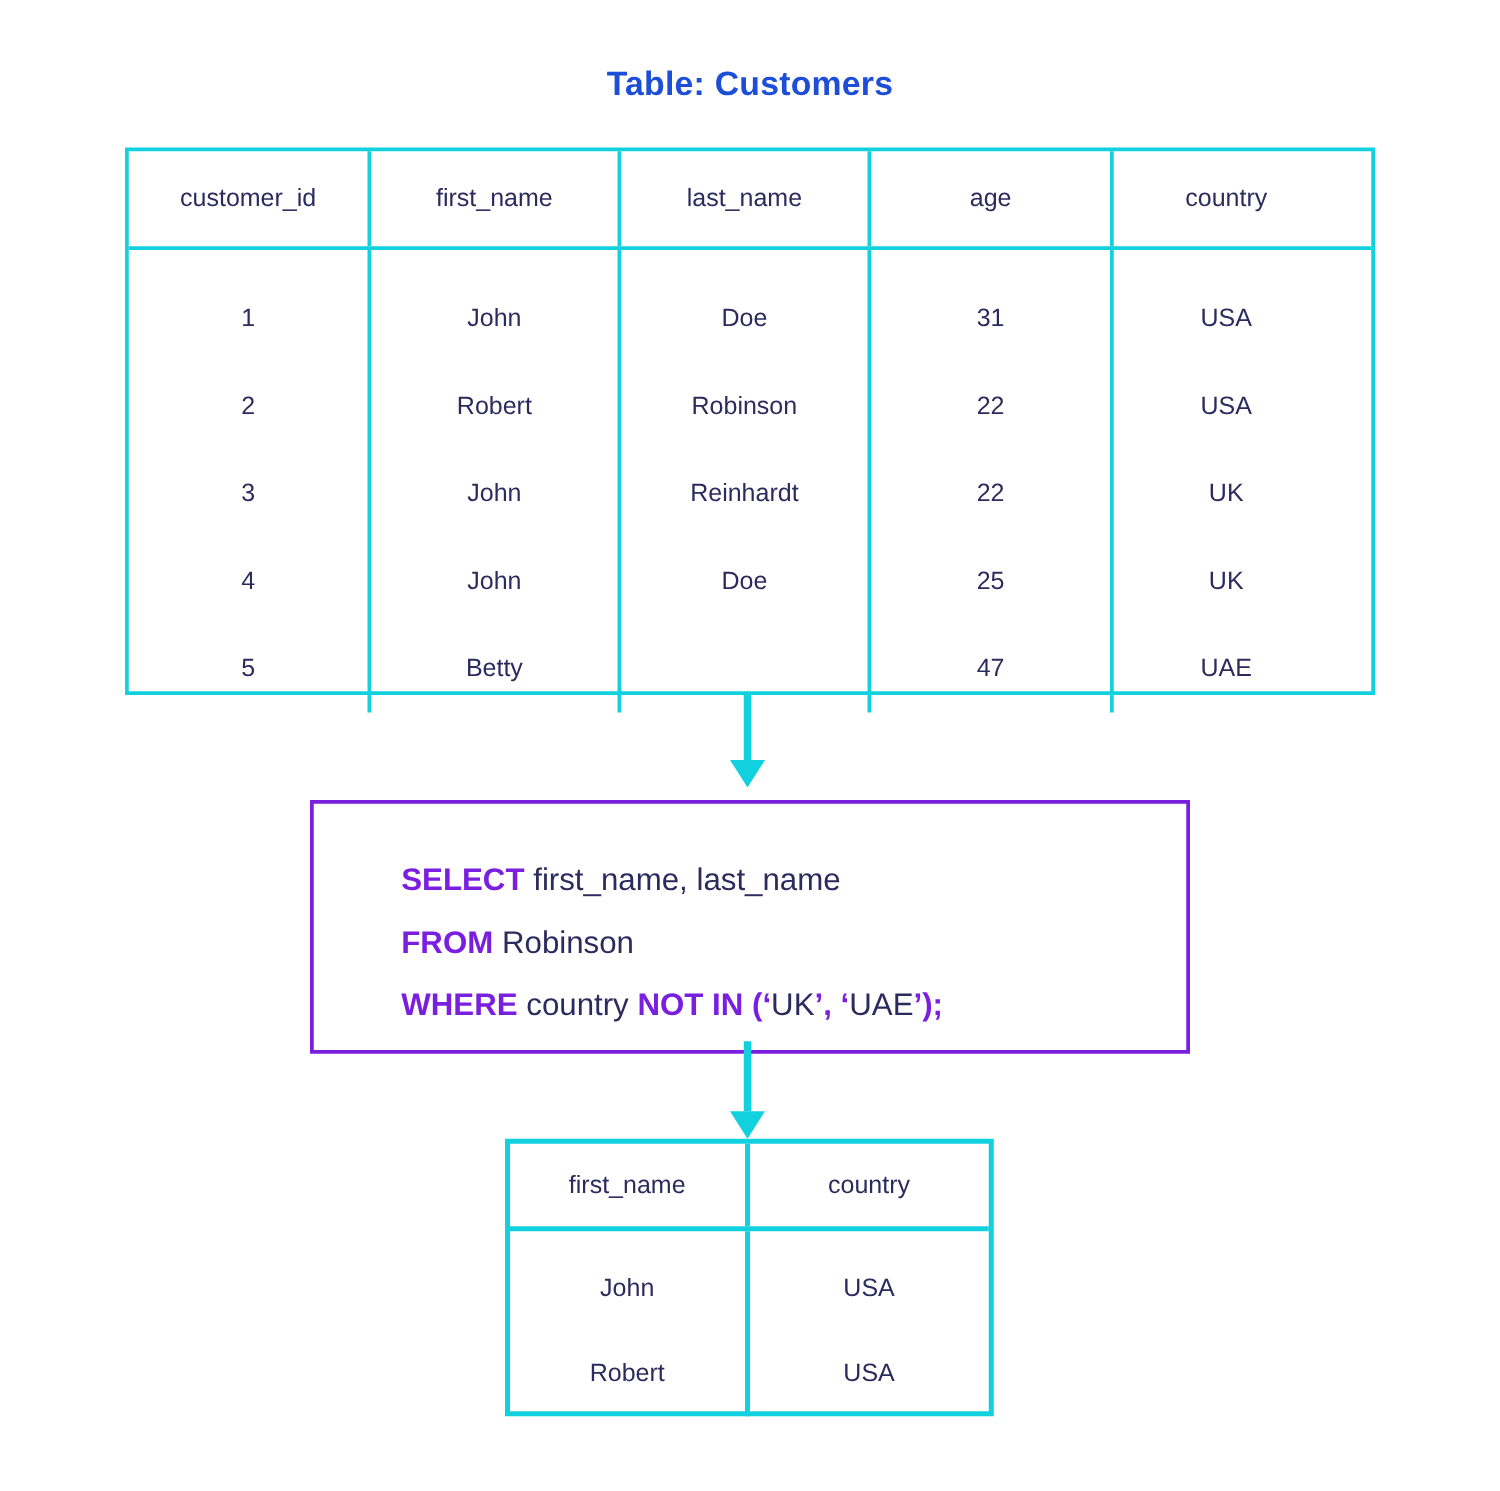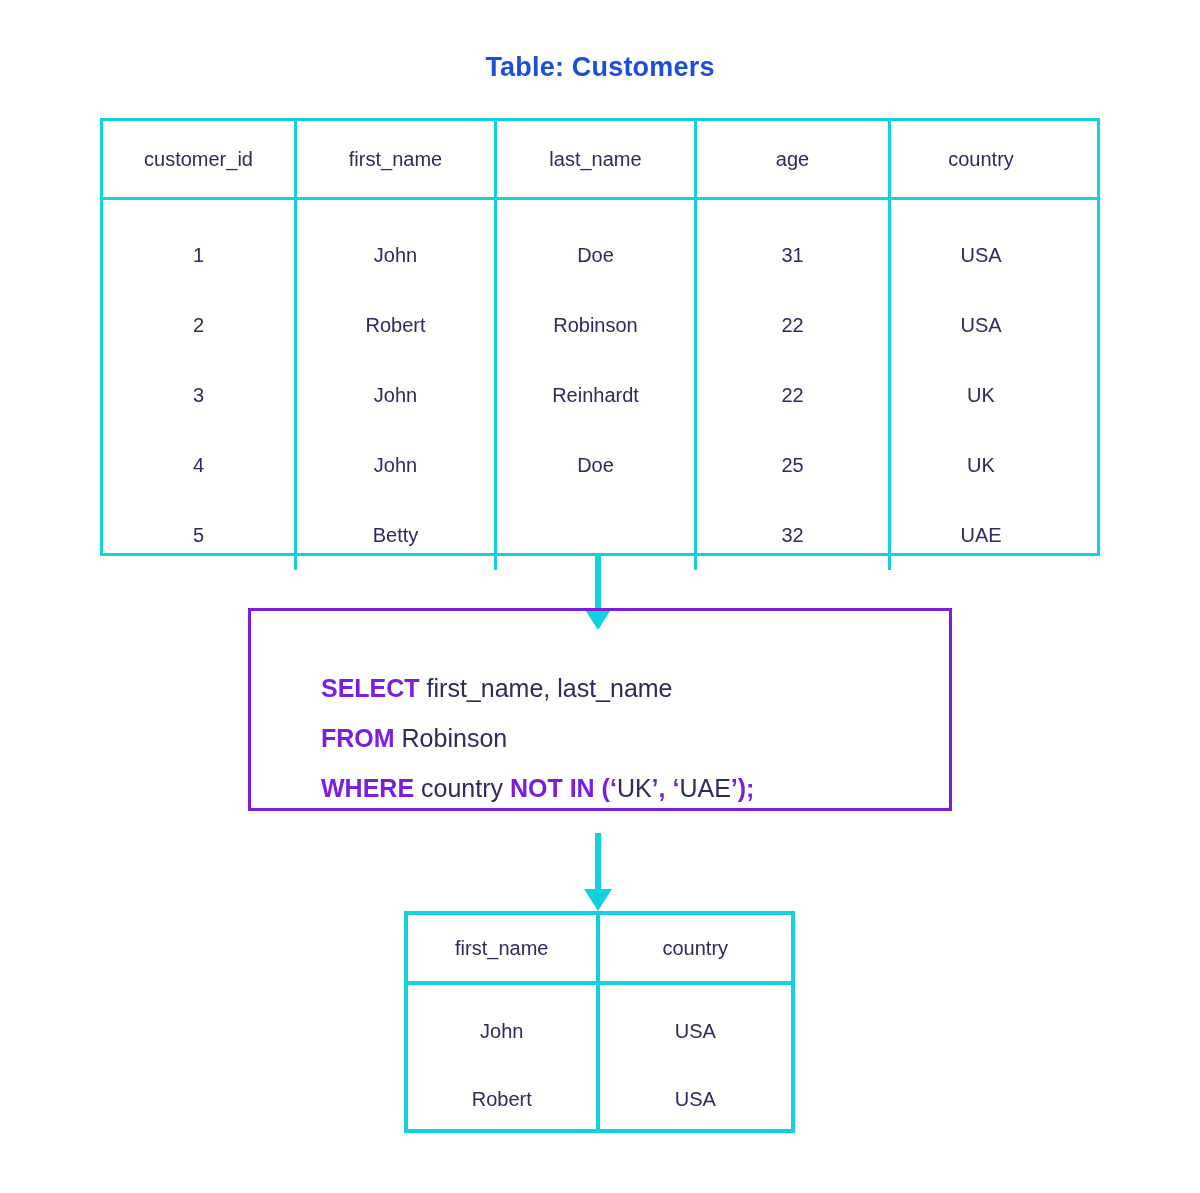--- a/index.html
+++ b/index.html
@@ -114,26 +114,26 @@
   #arrow-1 .shaft { height: 52px; }
   #arrow-1 .head  { top: 52px; }
   #arrow-2 { left: 584px; top: 833px; height: 78px; }
   #arrow-2 .shaft { height: 56px; }
   #arrow-2 .head  { top: 56px; }
 
   
   #query-box {
     position: absolute;
     left: 248px;
-    top: 608px;
+    top: 640px;
     width: 704px;
     height: 203px;
     box-sizing: border-box;
     border: 3px solid #7a1fe0;
-    padding: 52px 0 0 70px;
+    padding: 36px 0 0 70px;
   }
   .qline {
     font-size: 25px;
     color: #2b2b5e;
     line-height: 50px;
     white-space: nowrap;
   }
   .kw {
     color: #7a1fe0;
     font-weight: bold;
@@ -227,21 +227,21 @@
       <div class="cellv">Robinson</div>
       <div class="cellv">Reinhardt</div>
       <div class="cellv">Doe</div>
     </div>
 
     <div class="bcol w-age">
       <div class="cellv">31</div>
       <div class="cellv">22</div>
       <div class="cellv">22</div>
       <div class="cellv">25</div>
-      <div class="cellv">32</div>
+      <div class="cellv">47</div>
     </div>
 
     <div class="bcol w-country">
       <div class="cellv">USA</div>
       <div class="cellv">USA</div>
       <div class="cellv">UK</div>
       <div class="cellv">UK</div>
       <div class="cellv">UAE</div>
     </div>
 

